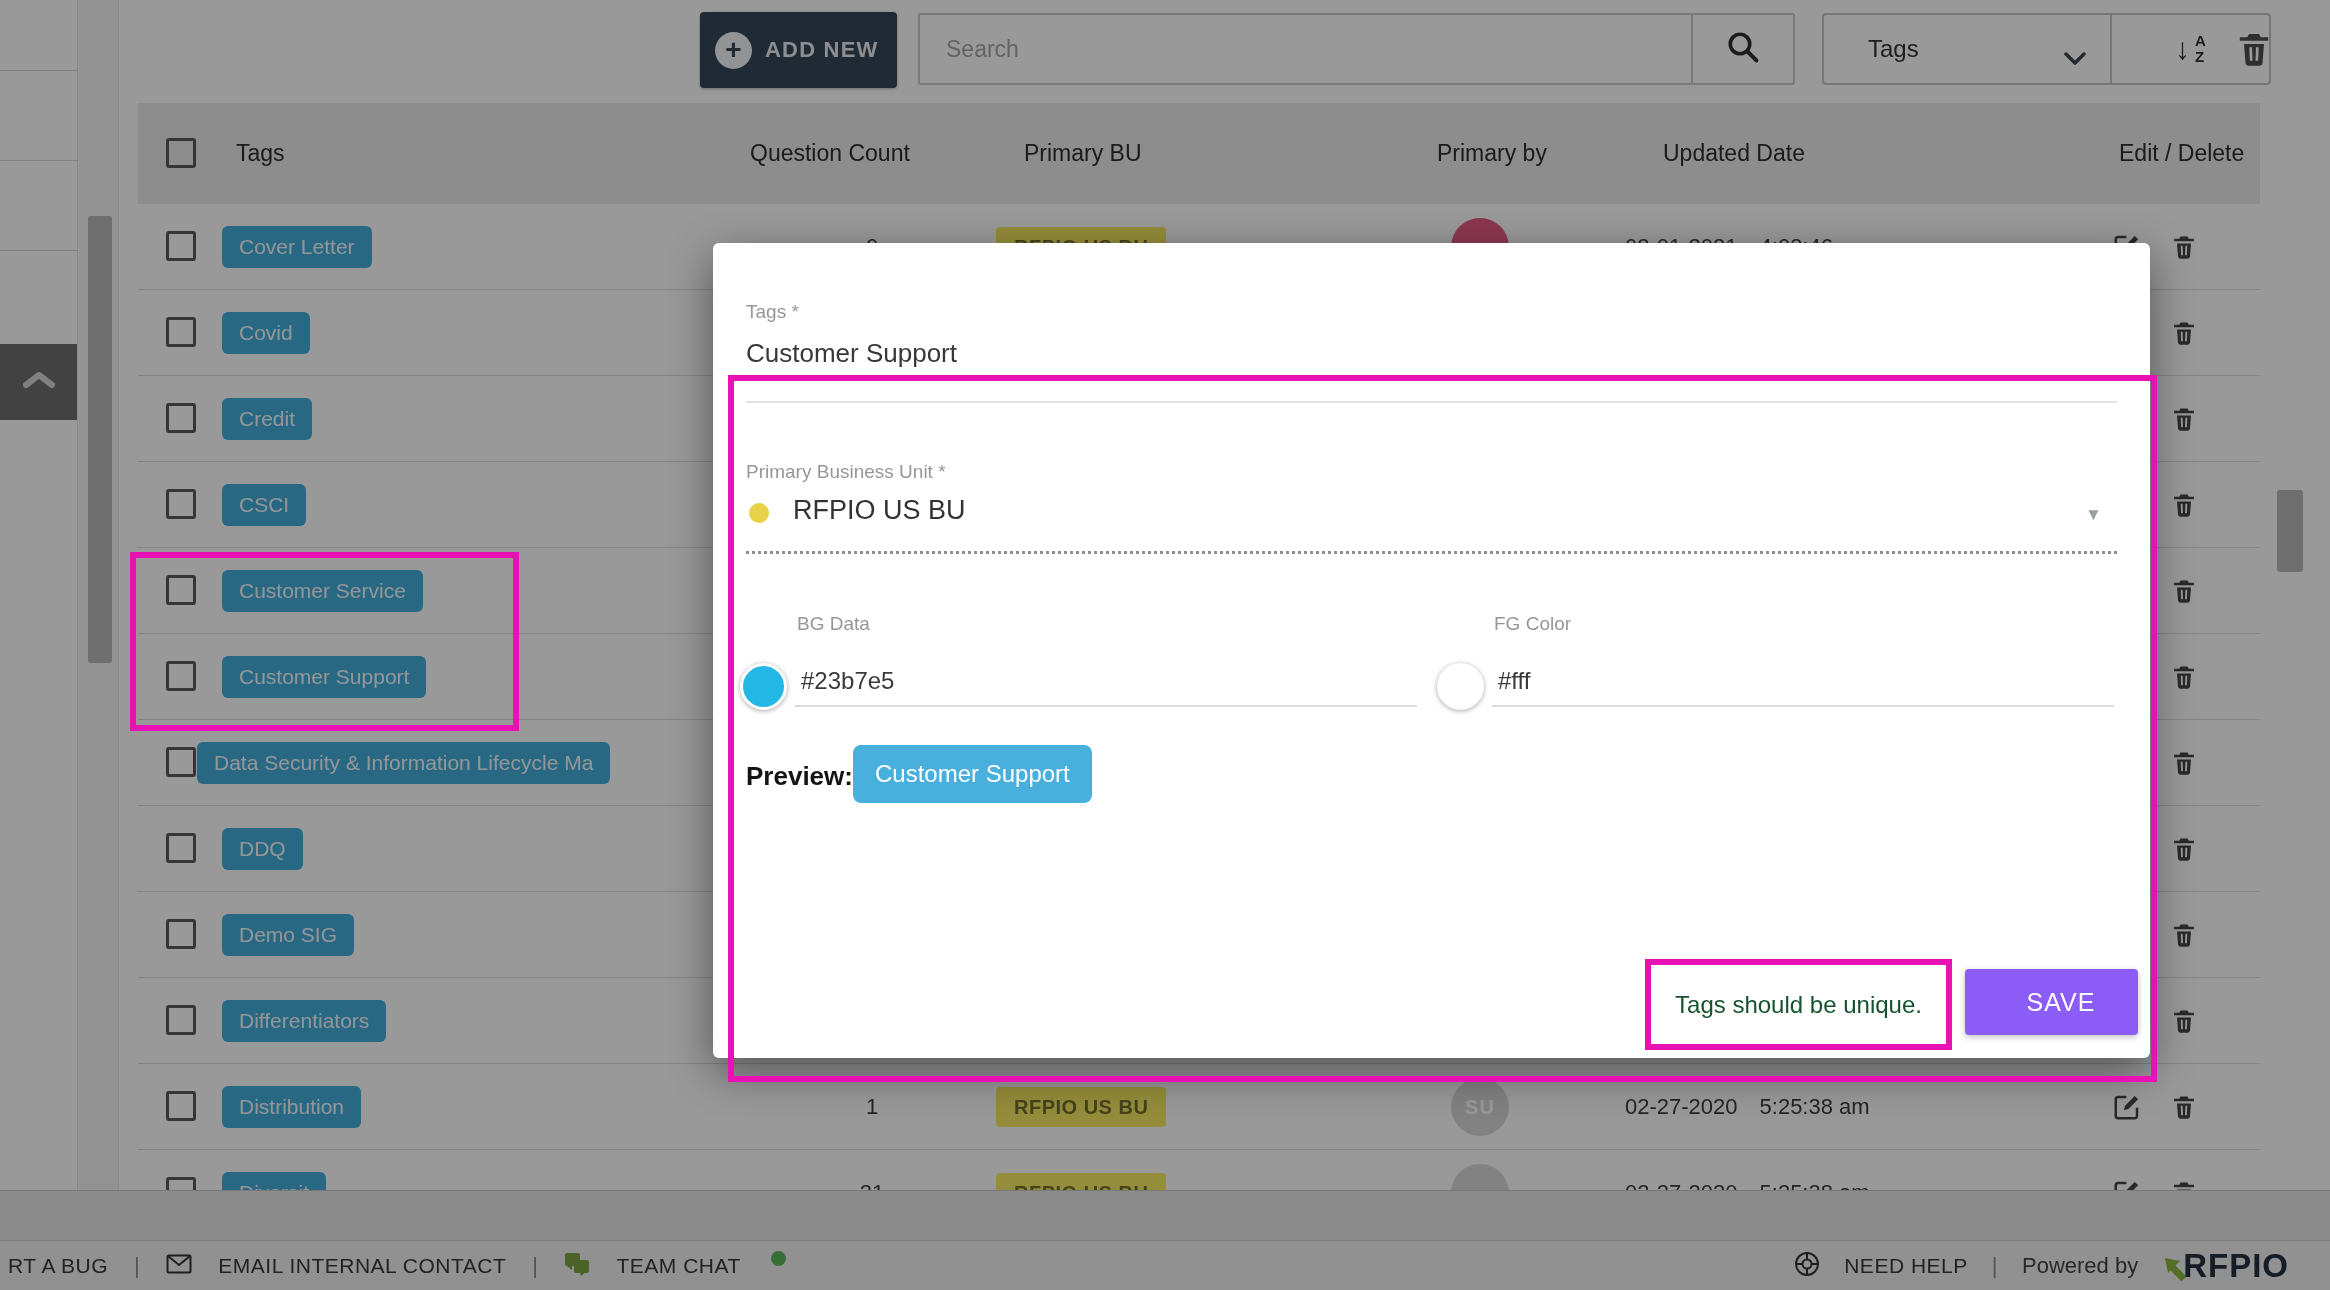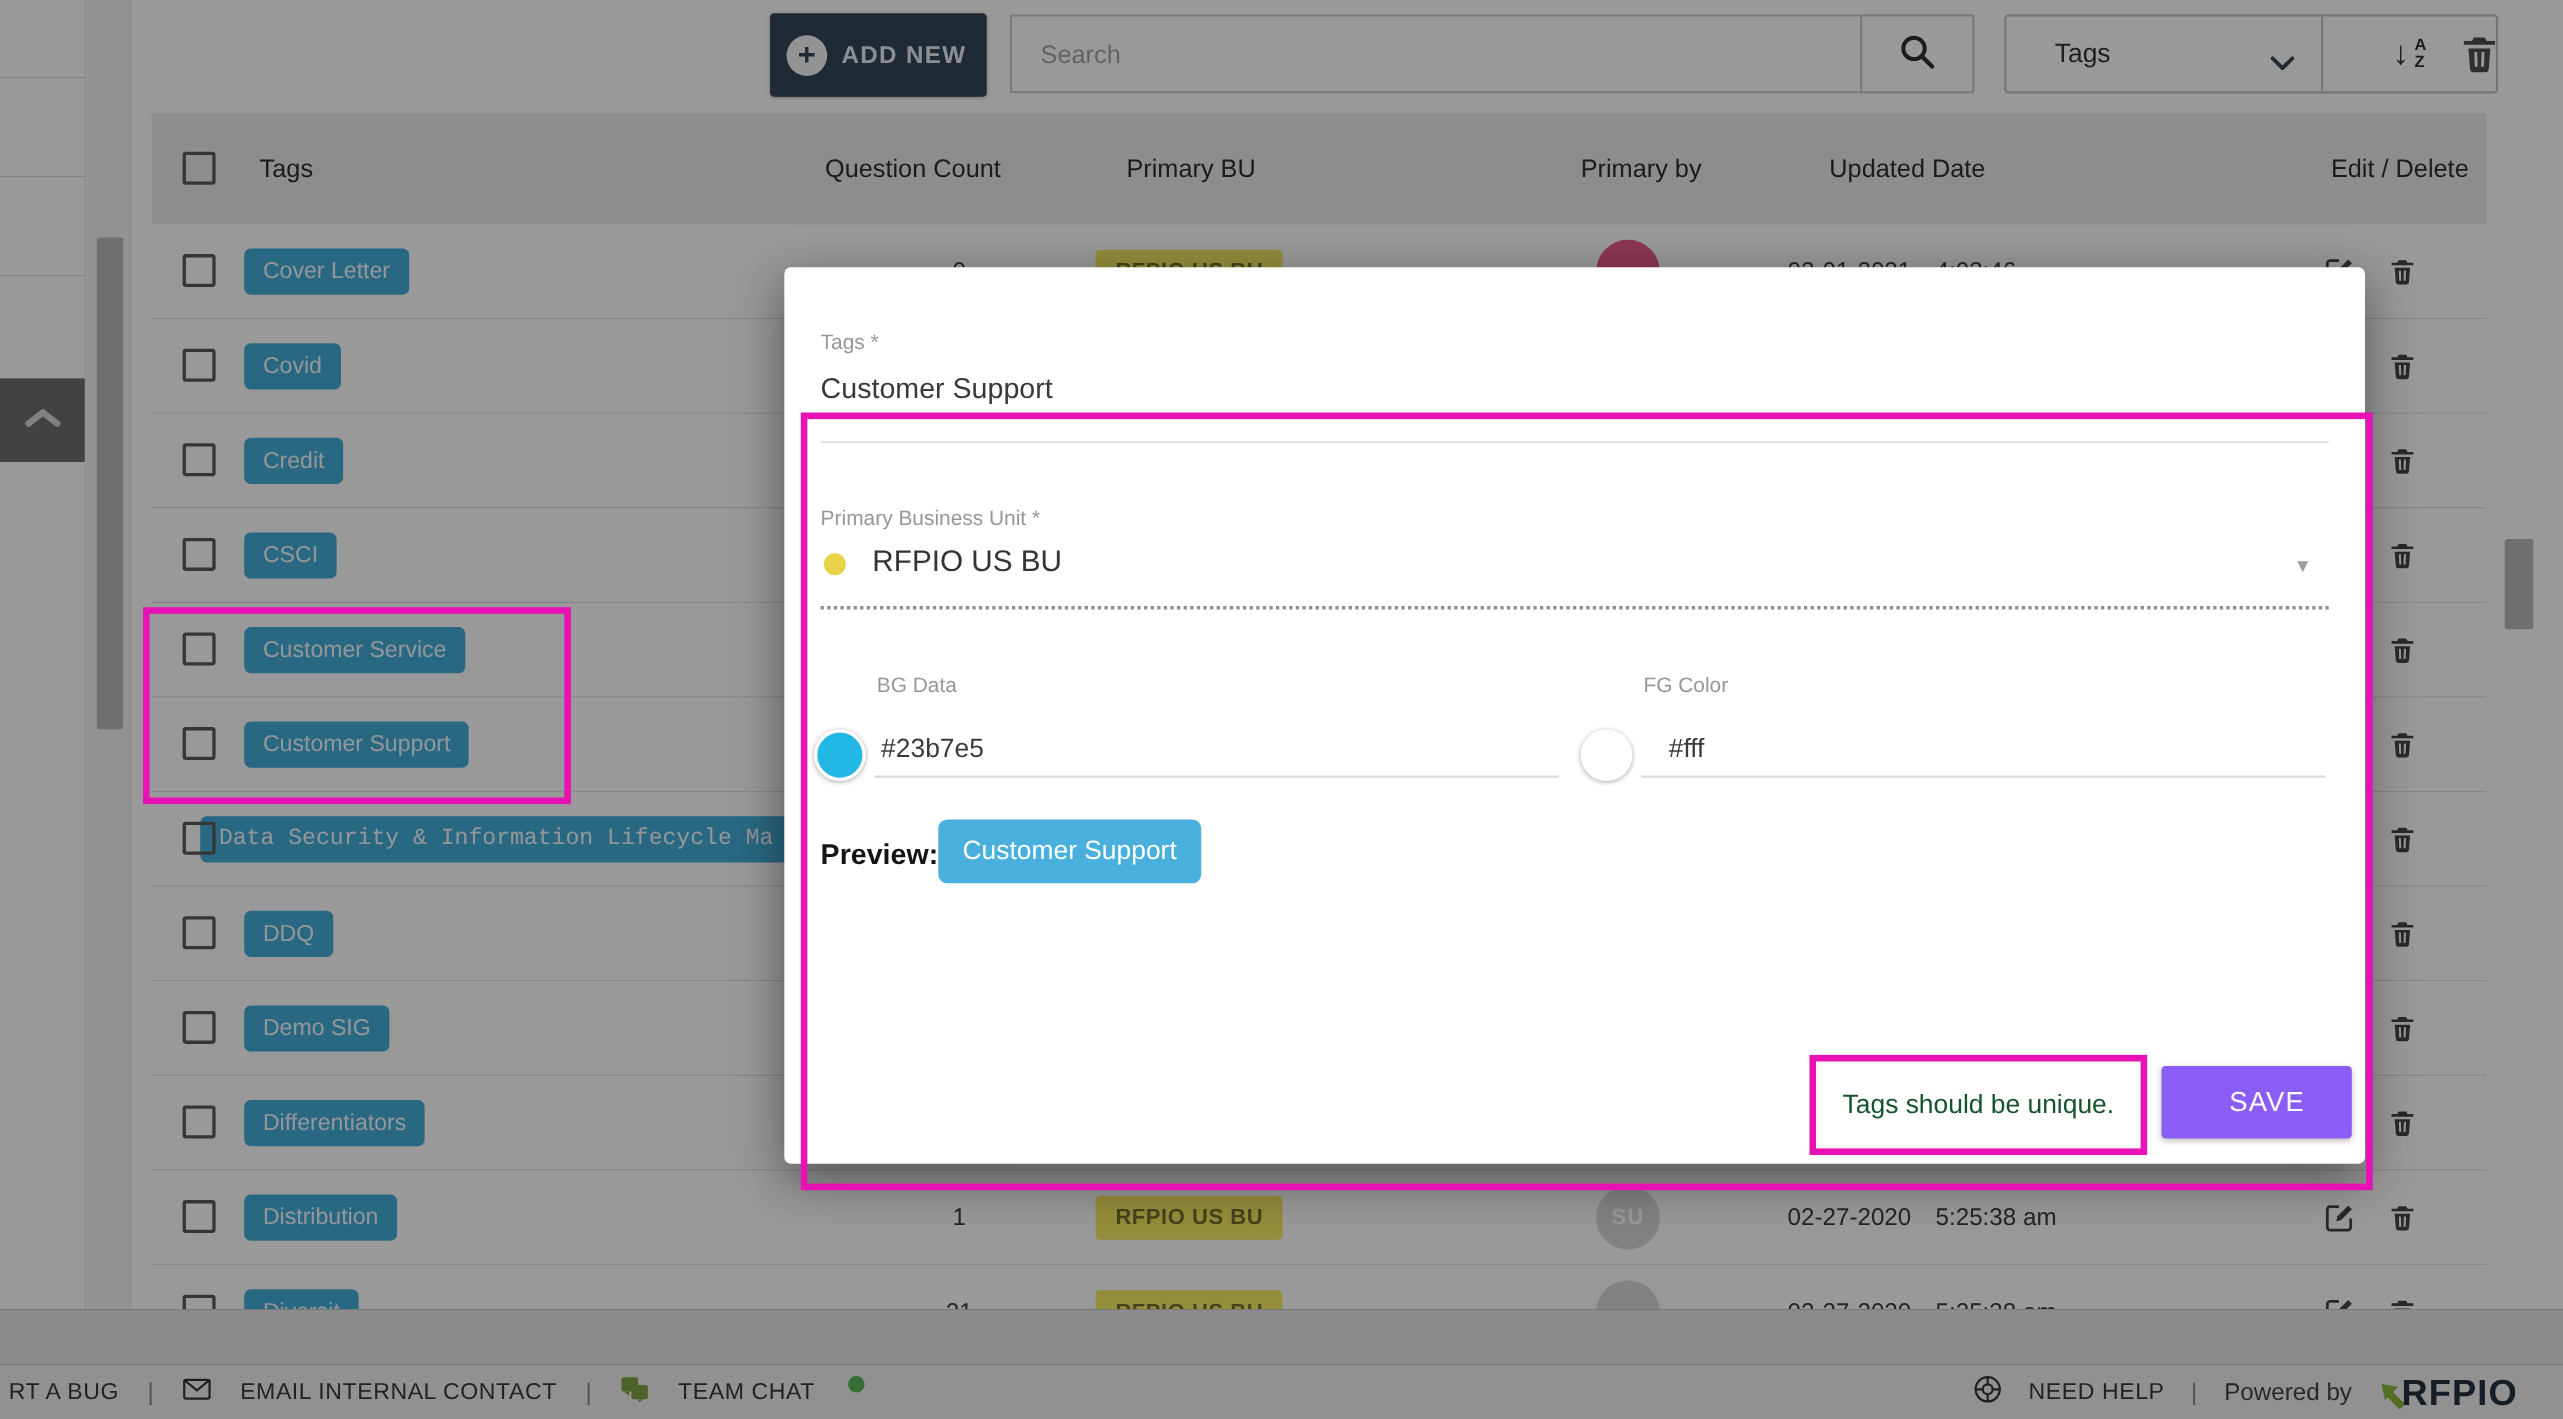--- a/index.html
+++ b/index.html
@@ -46,21 +46,21 @@
   .cb{width:30px;height:30px;border:3px solid #5a5a5a;border-radius:3px;background:transparent;display:inline-block;cursor:pointer;}
   .thead .cb{position:absolute;left:28px;top:35px;}
   .h-tags{left:98px;} .h-count{left:612px;text-align:center;} .h-pbu{left:886px;}
   .h-uby{left:1299px;} .h-udate{left:1525px;} .h-edel{left:1981px;}
 
   .tbody{position:absolute;left:138px;top:204px;width:2122px;height:986px;overflow:hidden;}
   .row{position:relative;height:86px;border-bottom:1px solid #dedede;}
   .row .cb{position:absolute;left:28px;top:27px;z-index:2;}
   .chip{position:absolute;left:84px;top:22px;height:42px;line-height:42px;padding:0 17px;background:#45aeda;
         color:rgba(255,255,255,.95);font-size:21px;border-radius:6px;white-space:nowrap;z-index:1;}
-  .row.wide .chip{left:44px;font-family:Liberation Mono, monospace;}
+  .row.wide .chip{left:59px;}
   .count{position:absolute;left:704px;top:0;width:60px;height:100%;display:flex;align-items:center;justify-content:center;
          font-size:22px;color:#3c3c3c;}
   .badge{position:absolute;left:858px;top:23px;height:40px;line-height:40px;padding:0 18px;background:#f7ec63;
          color:#76702e;font-size:20px;font-weight:700;letter-spacing:.5px;border-radius:4px;white-space:nowrap;}
   .avatar{position:absolute;left:1313px;top:14px;width:58px;height:58px;border-radius:50%;display:flex;align-items:center;
           justify-content:center;color:#fff;font-size:20px;font-weight:600;letter-spacing:1px;}
   .datec{position:absolute;left:1487px;top:0;height:100%;display:flex;align-items:center;font-size:22px;color:#3c3c3c;}
   .datec .time{margin-left:22px;}
   .rico{position:absolute;top:28px;color:#454545;cursor:pointer;}
   .rico.edit{left:1974px;} .rico.del{left:2032px;}
@@ -95,21 +95,21 @@
   .l-pbu{left:33px;top:218px;}
   .dot-yellow{position:absolute;left:36px;top:260px;width:20px;height:20px;border-radius:50%;background:#e8d24a;}
   .v-pbu{position:absolute;left:80px;top:252px;font-size:27px;font-weight:500;color:#333;}
   .caret{position:absolute;left:1372px;top:262px;color:#9aa0a5;font-size:17px;}
   .dotline{position:absolute;left:33px;top:308px;width:1371px;border-top:3px dotted #8f8f8f;}
   .l-bg{left:84px;top:370px;} .l-fg{left:781px;top:370px;}
   .swatch{position:absolute;width:47px;height:47px;border-radius:50%;border:3px solid #fff;
           box-shadow:0 1px 5px rgba(0,0,0,.35);}
   .sw-bg{left:27px;top:420px;} .sw-fg{left:724px;top:420px;background:#fff;}
   .v-hex{position:absolute;top:424px;font-size:24px;color:#3a3a3a;}
-  .v-bghex{left:88px;} .v-fghex{left:804px;}
+  .v-bghex{left:88px;} .v-fghex{left:785px;}
   .lnf{position:absolute;top:462px;width:622px;border-top:2px solid #d9d9d9;}
   .ln-bg{left:82px;} .ln-fg{left:779px;}
   .l-preview{position:absolute;left:33px;top:518px;font-size:26px;font-weight:700;color:#141414;}
   .preview-chip{position:absolute;left:140px;top:502px;height:58px;line-height:58px;padding:0 22px;background:#49b0dd;
                 border-radius:8px;font-size:24px;color:#fff;}
   .error-wrap{position:absolute;left:932px;top:716px;width:307px;height:91px;border:6px solid #e812b4;background:#fff;
               display:flex;align-items:center;justify-content:center;}
   .error-text{font-size:24px;color:#14532d;white-space:nowrap;}
   .save-btn{position:absolute;left:1252px;top:726px;width:173px;height:66px;background:#8b5cf6;border-radius:4px;color:#fff;
             font-size:25px;letter-spacing:1px;display:flex;align-items:center;justify-content:center;cursor:pointer;

